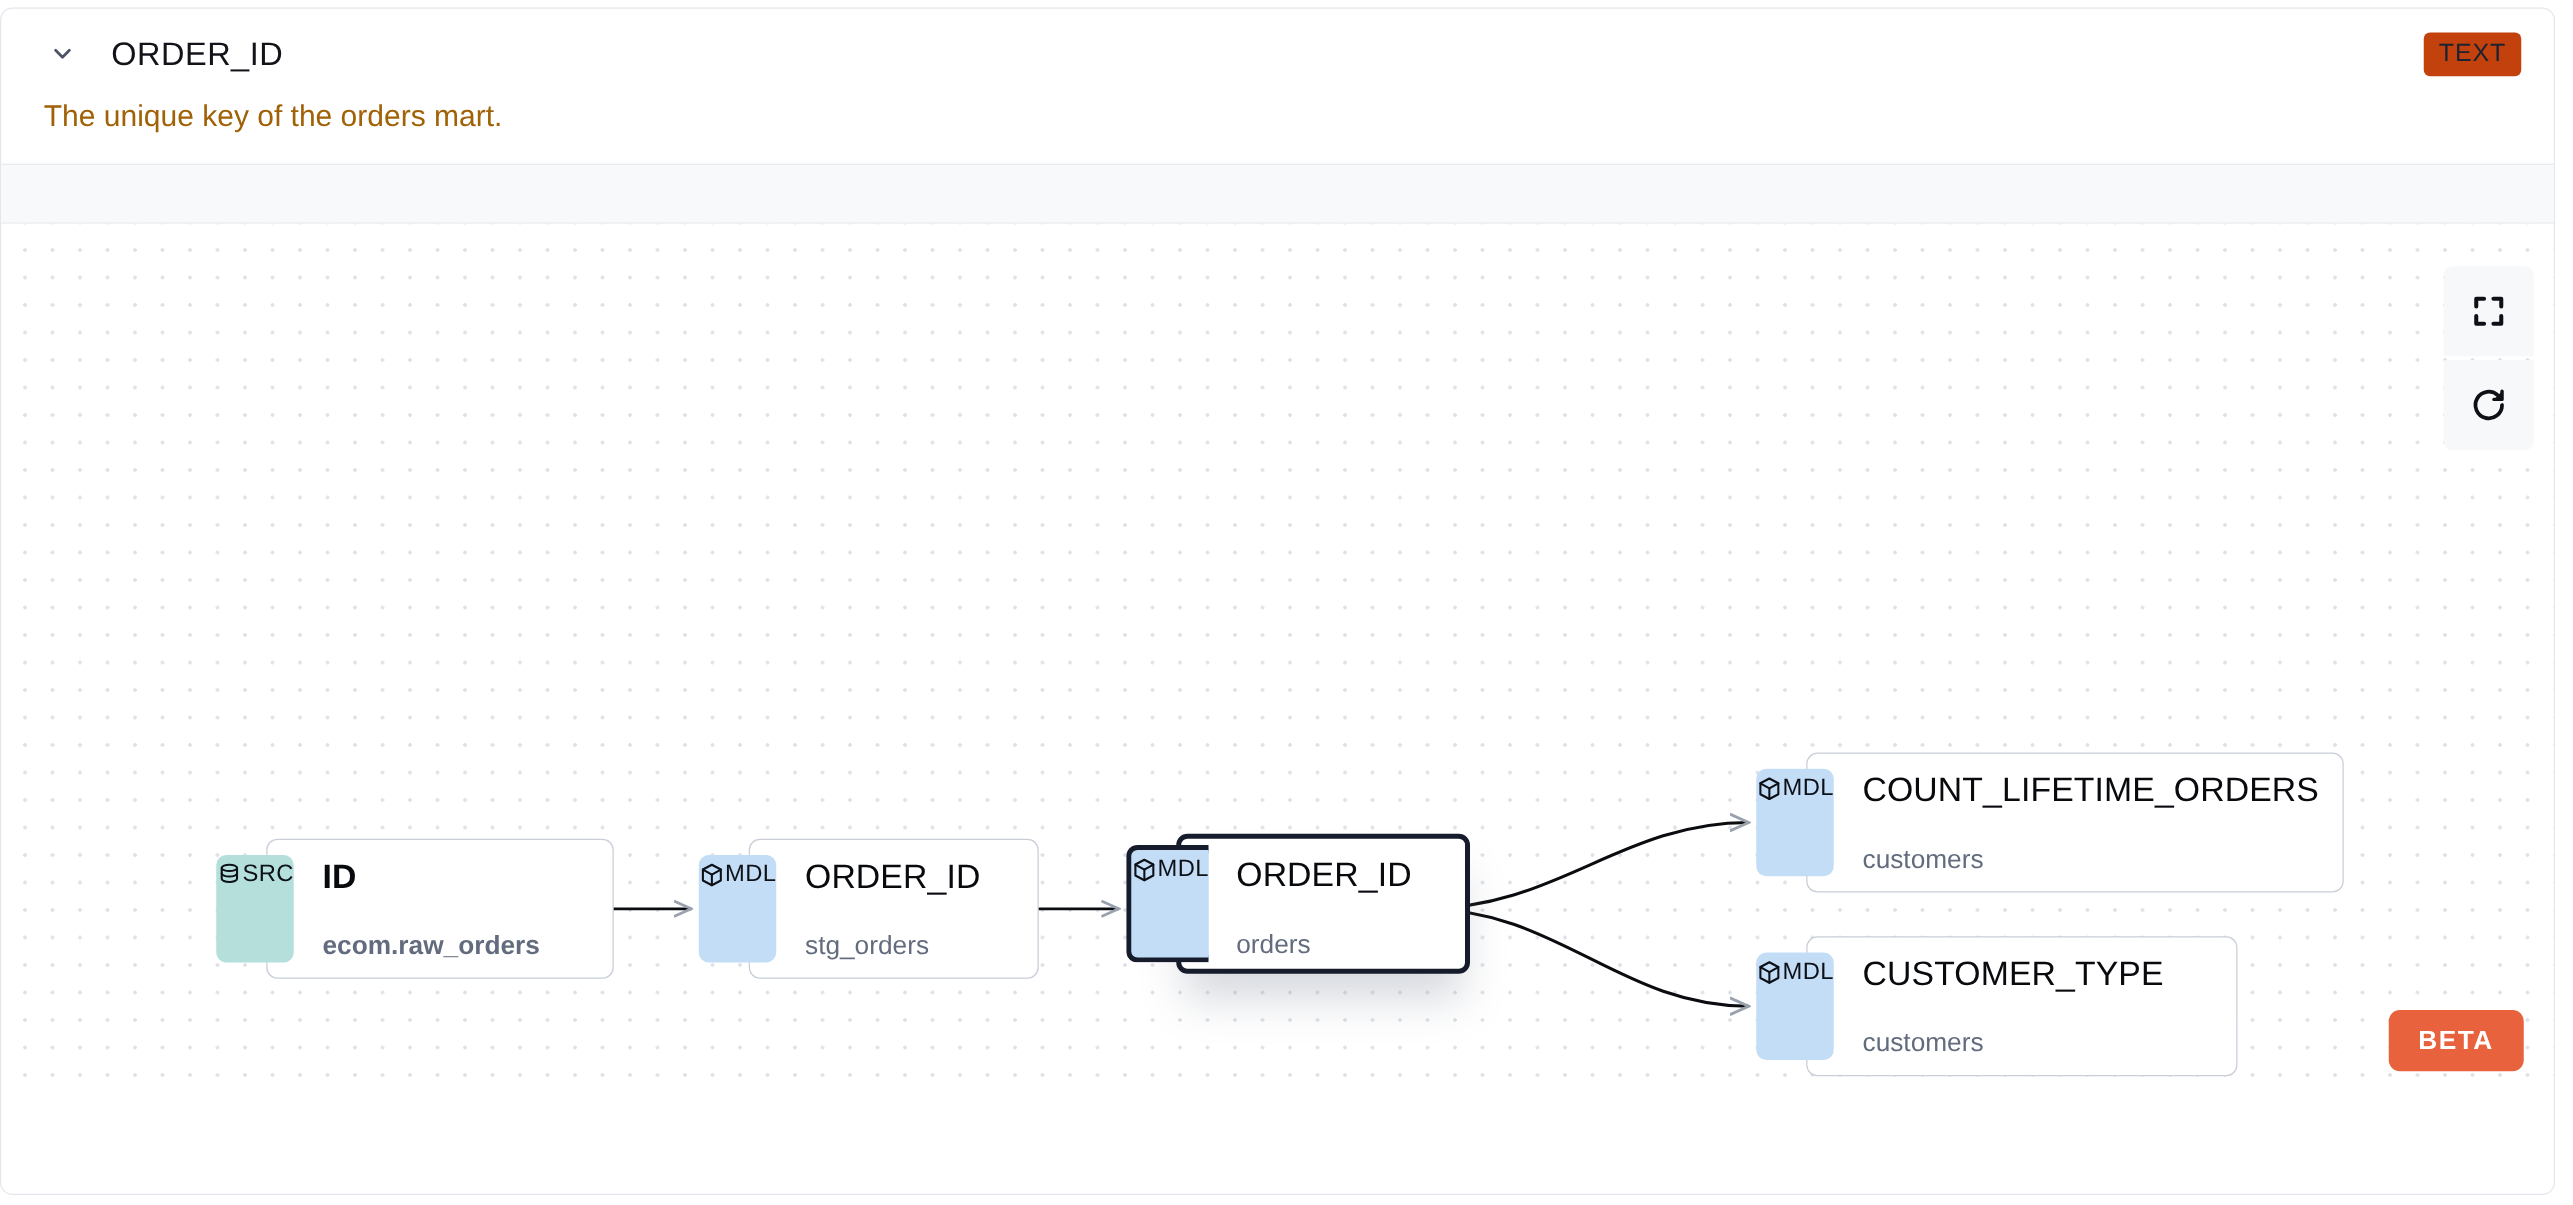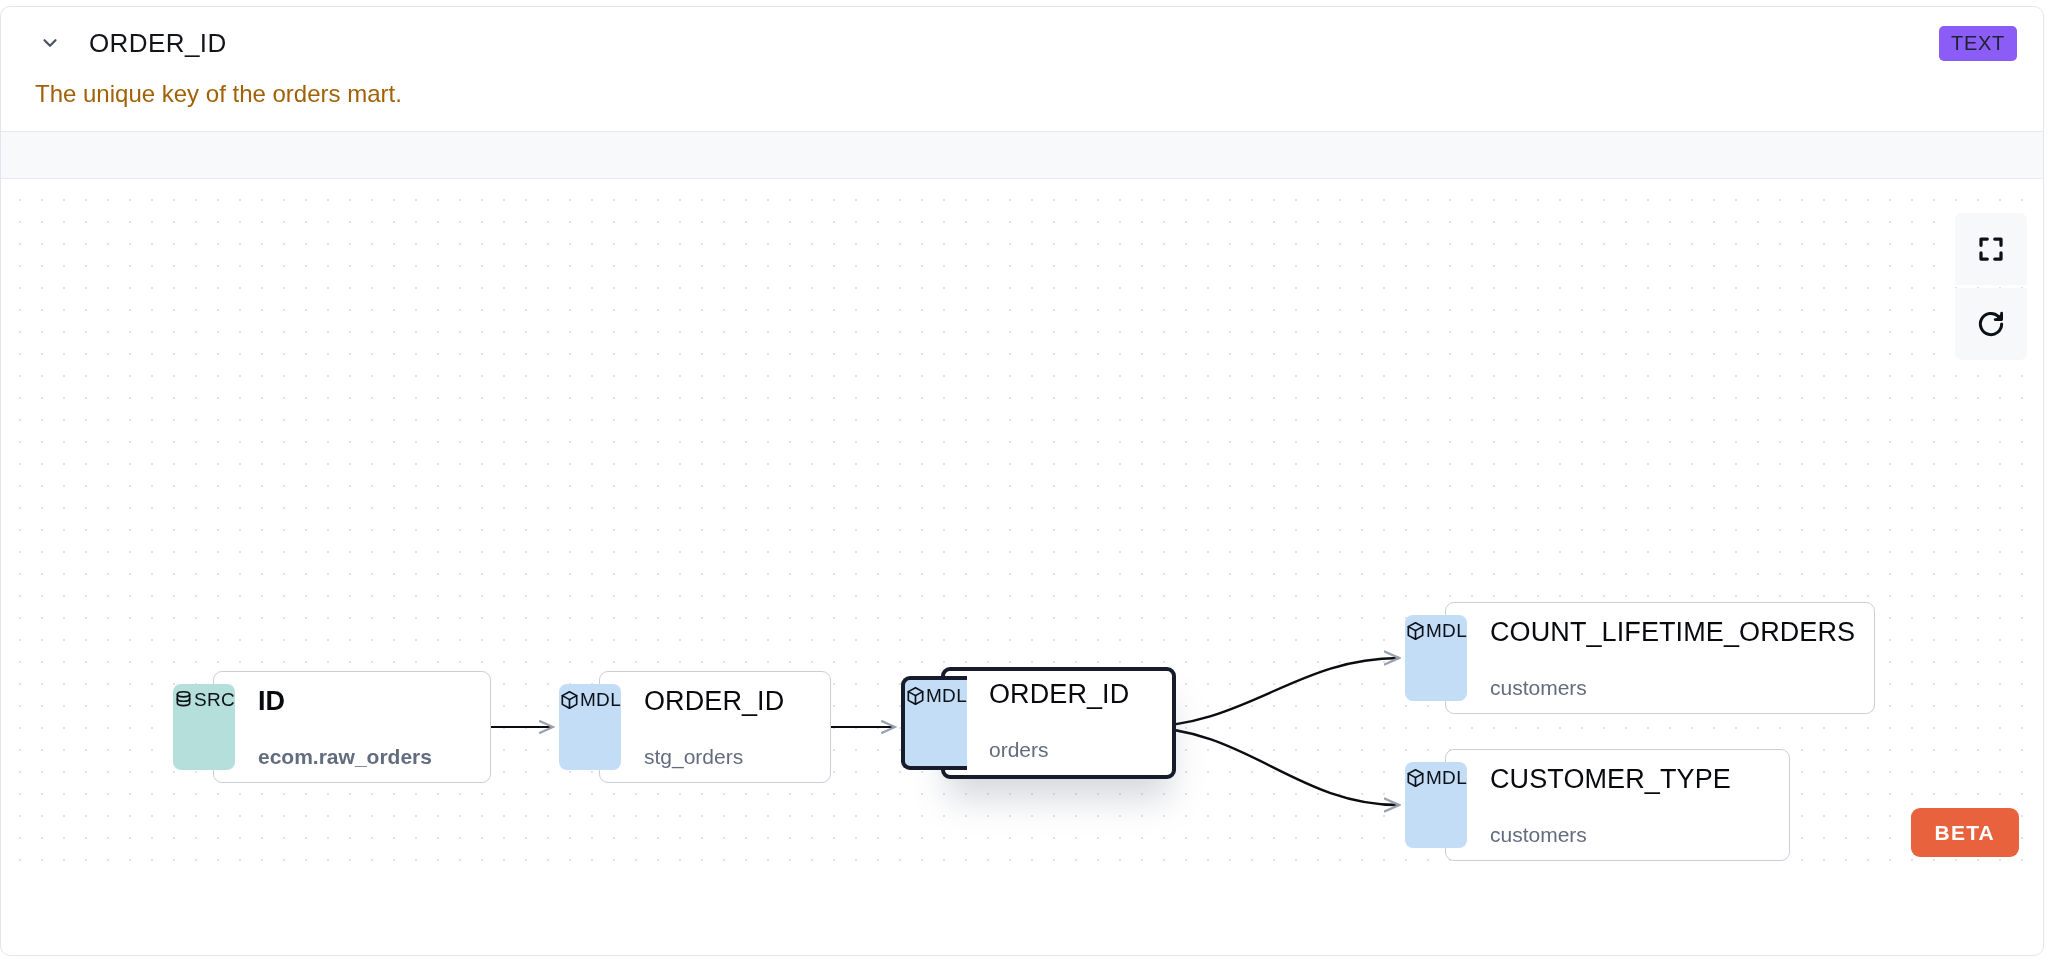--- a/index.html
+++ b/index.html
@@ -50,21 +50,21 @@
   .col-title {
     margin-left: 24px;
     font-size: 26px;
     letter-spacing: 0.4px;
     color: #12141a;
     font-weight: 400;
     white-space: nowrap;
   }
   .type-badge {
     margin-left: auto;
-    background: #8b5cf6;
+    background: #c2410c;
     color: #1b2230;
     font-size: 20px;
     letter-spacing: 0.7px;
     border-radius: 5px;
     padding: 7px 12px 8px 12px;
     line-height: 1;
     white-space: nowrap;
   }
 
   
@@ -163,21 +163,21 @@
     letter-spacing: 0.3px;
   }
   .node-body {
     background: #ffffff;
     border: 1px solid #c9ced8;
     border-radius: 9px;
     margin-left: -22px;
     padding: 14px 26px 14px 44px;
     display: flex;
     flex-direction: column;
-    justify-content: flex-end;
+    justify-content: space-between;
     box-sizing: border-box;
     min-width: 0;
     gap: 24px;
   }
   .node-name {
     font-size: 27px;
     color: #080a0e;
     line-height: 1.12;
     white-space: nowrap;
     letter-spacing: 0.1px;

